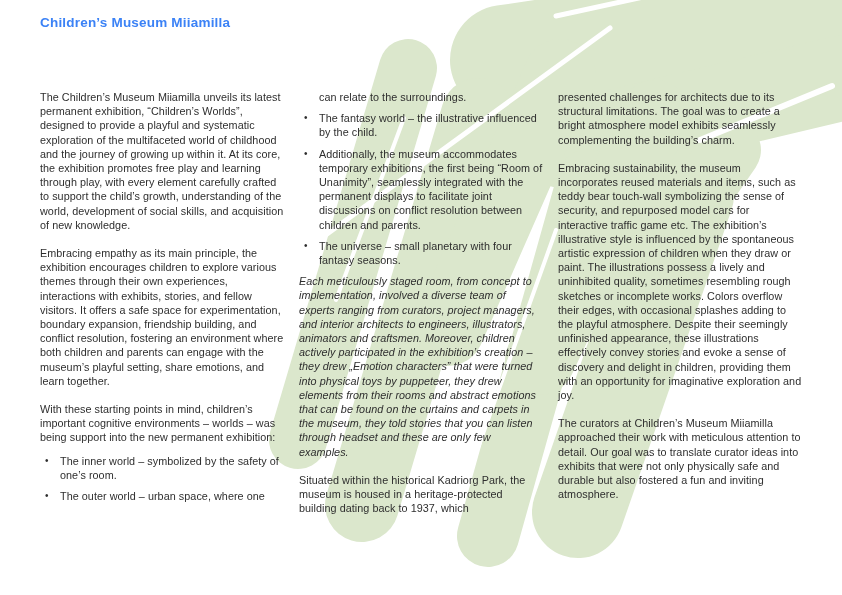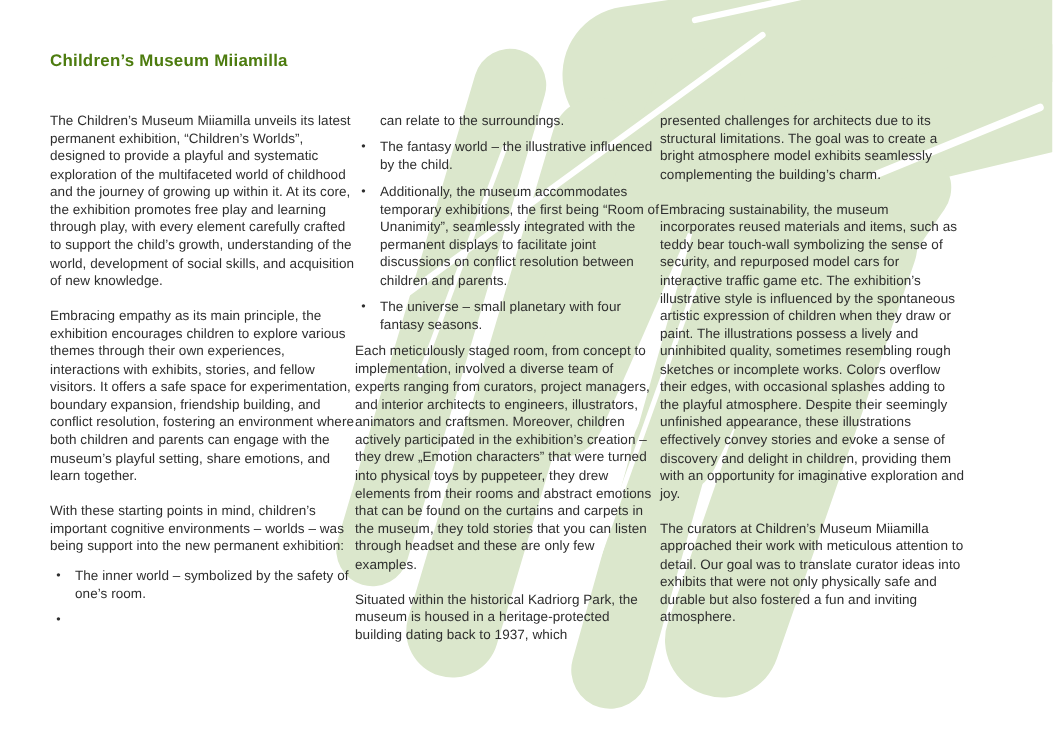--- a/index.html
+++ b/index.html
@@ -12,33 +12,34 @@
     font-family: "Liberation Sans", sans-serif;
   }
   .doodle {
     position: absolute;
     left: 0; top: 0;
     width: 842px; height: 595px;
     z-index: 0;
   }
   .title {
     position: absolute;
-    left: 40px; top: 41px;
+    left: 40px; top: 15px;
     margin: 0;
     font-size: 13.5px;
     font-weight: bold;
     letter-spacing: 0.2px;
-    color: #4d7c0f;
+    color: #3b82f6;
     z-index: 2;
   }
   .cols {
     position: absolute;
     left: 40px; top: 90px;
     width: 762px;
     display: flex;
+    gap: 15px;
     z-index: 2;
   }
   .col {
     width: 244px;
     flex: 0 0 244px;
     font-size: 10.8px;
     line-height: 14.2px;
     letter-spacing: 0.05px;
     color: #2e2e2e;
   }
@@ -48,21 +49,21 @@
     padding-left: 20px;
     margin: 0 0 7px 0;
   }
   .li .dot {
     position: absolute;
     left: 5px; top: 0;
     font-size: 10px;
     color: #2e2e2e;
   }
   p + .li { margin-top: -5px; }
-  .li + p { margin-top: 5px; }
+  .li + p { margin-top: 5px; font-style: italic; }
 </style>
 </head>
 <body>
 
 <div class="page">
 
   <svg class="doodle" viewBox="0 0 842 595" xmlns="http://www.w3.org/2000/svg" aria-hidden="true">
     <g class="accent-stroke" stroke="#dbe7cc" fill="none" stroke-linecap="round">
       <path d="M505 60 L842 10" stroke-width="110"></path>
       <path d="M560 145 L842 78" stroke-width="85"></path>
@@ -84,21 +85,21 @@
   </svg>
 
   <h1 class="title">Children’s Museum Miiamilla</h1>
 
   <div class="cols">
     <div class="col" id="col-0">
         <p><span>The Children’s Museum Miiamilla unveils its latest permanent exhibition, “Children’s Worlds”, designed to provide a playful and systematic exploration of the multifaceted world of childhood and the journey of growing up within it. At its core, the exhibition promotes free play and learning through play, with every element carefully crafted to support the child’s growth, understanding of the world, development of social skills, and acquisition of new knowledge.</span></p>
         <p><span>Embracing empathy as its main principle, the exhibition encourages children to explore various themes through their own experiences, interactions with exhibits, stories, and fellow visitors. It offers a safe space for experimentation, boundary expansion, friendship building, and conflict resolution, fostering an environment where both children and parents can engage with the museum’s playful setting, share emotions, and learn together.</span></p>
         <p><span>With these starting points in mind, children’s important cognitive environments – worlds – was being support into the new permanent exhibition:</span></p>
         <div class="li"><span class="dot">•</span><span>The inner world – symbolized by the safety of one’s room.</span></div>
-        <div class="li"><span class="dot">•</span></div>
+        <div class="li"><span class="dot">•</span><span>The outer world – urban space, where one</span></div>
       </div>
     <div class="col" id="col-1">
         <div class="li"><span>can relate to the surroundings.</span></div>
         <div class="li"><span class="dot">•</span><span>The fantasy world – the illustrative influenced by the child.</span></div>
         <div class="li"><span class="dot">•</span><span>Additionally, the museum accommodates temporary exhibitions, the first being “Room of Unanimity”, seamlessly integrated with the permanent displays to facilitate joint discussions on conflict resolution between children and parents.</span></div>
         <div class="li"><span class="dot">•</span><span>The universe – small planetary with four fantasy seasons.</span></div>
         <p><span>Each meticulously staged room, from concept to implementation, involved a diverse team of experts ranging from curators, project managers, and interior architects to engineers, illustrators, animators and craftsmen. Moreover, children actively participated in the exhibition’s creation – they drew „Emotion characters” that were turned into physical toys by puppeteer, they drew elements from their rooms and abstract emotions that can be found on the curtains and carpets in the museum, they told stories that you can listen through headset and these are only few examples.</span></p>
         <p><span>Situated within the historical Kadriorg Park, the museum is housed in a heritage-protected building dating back to 1937, which</span></p>
       </div>
     <div class="col" id="col-2">

